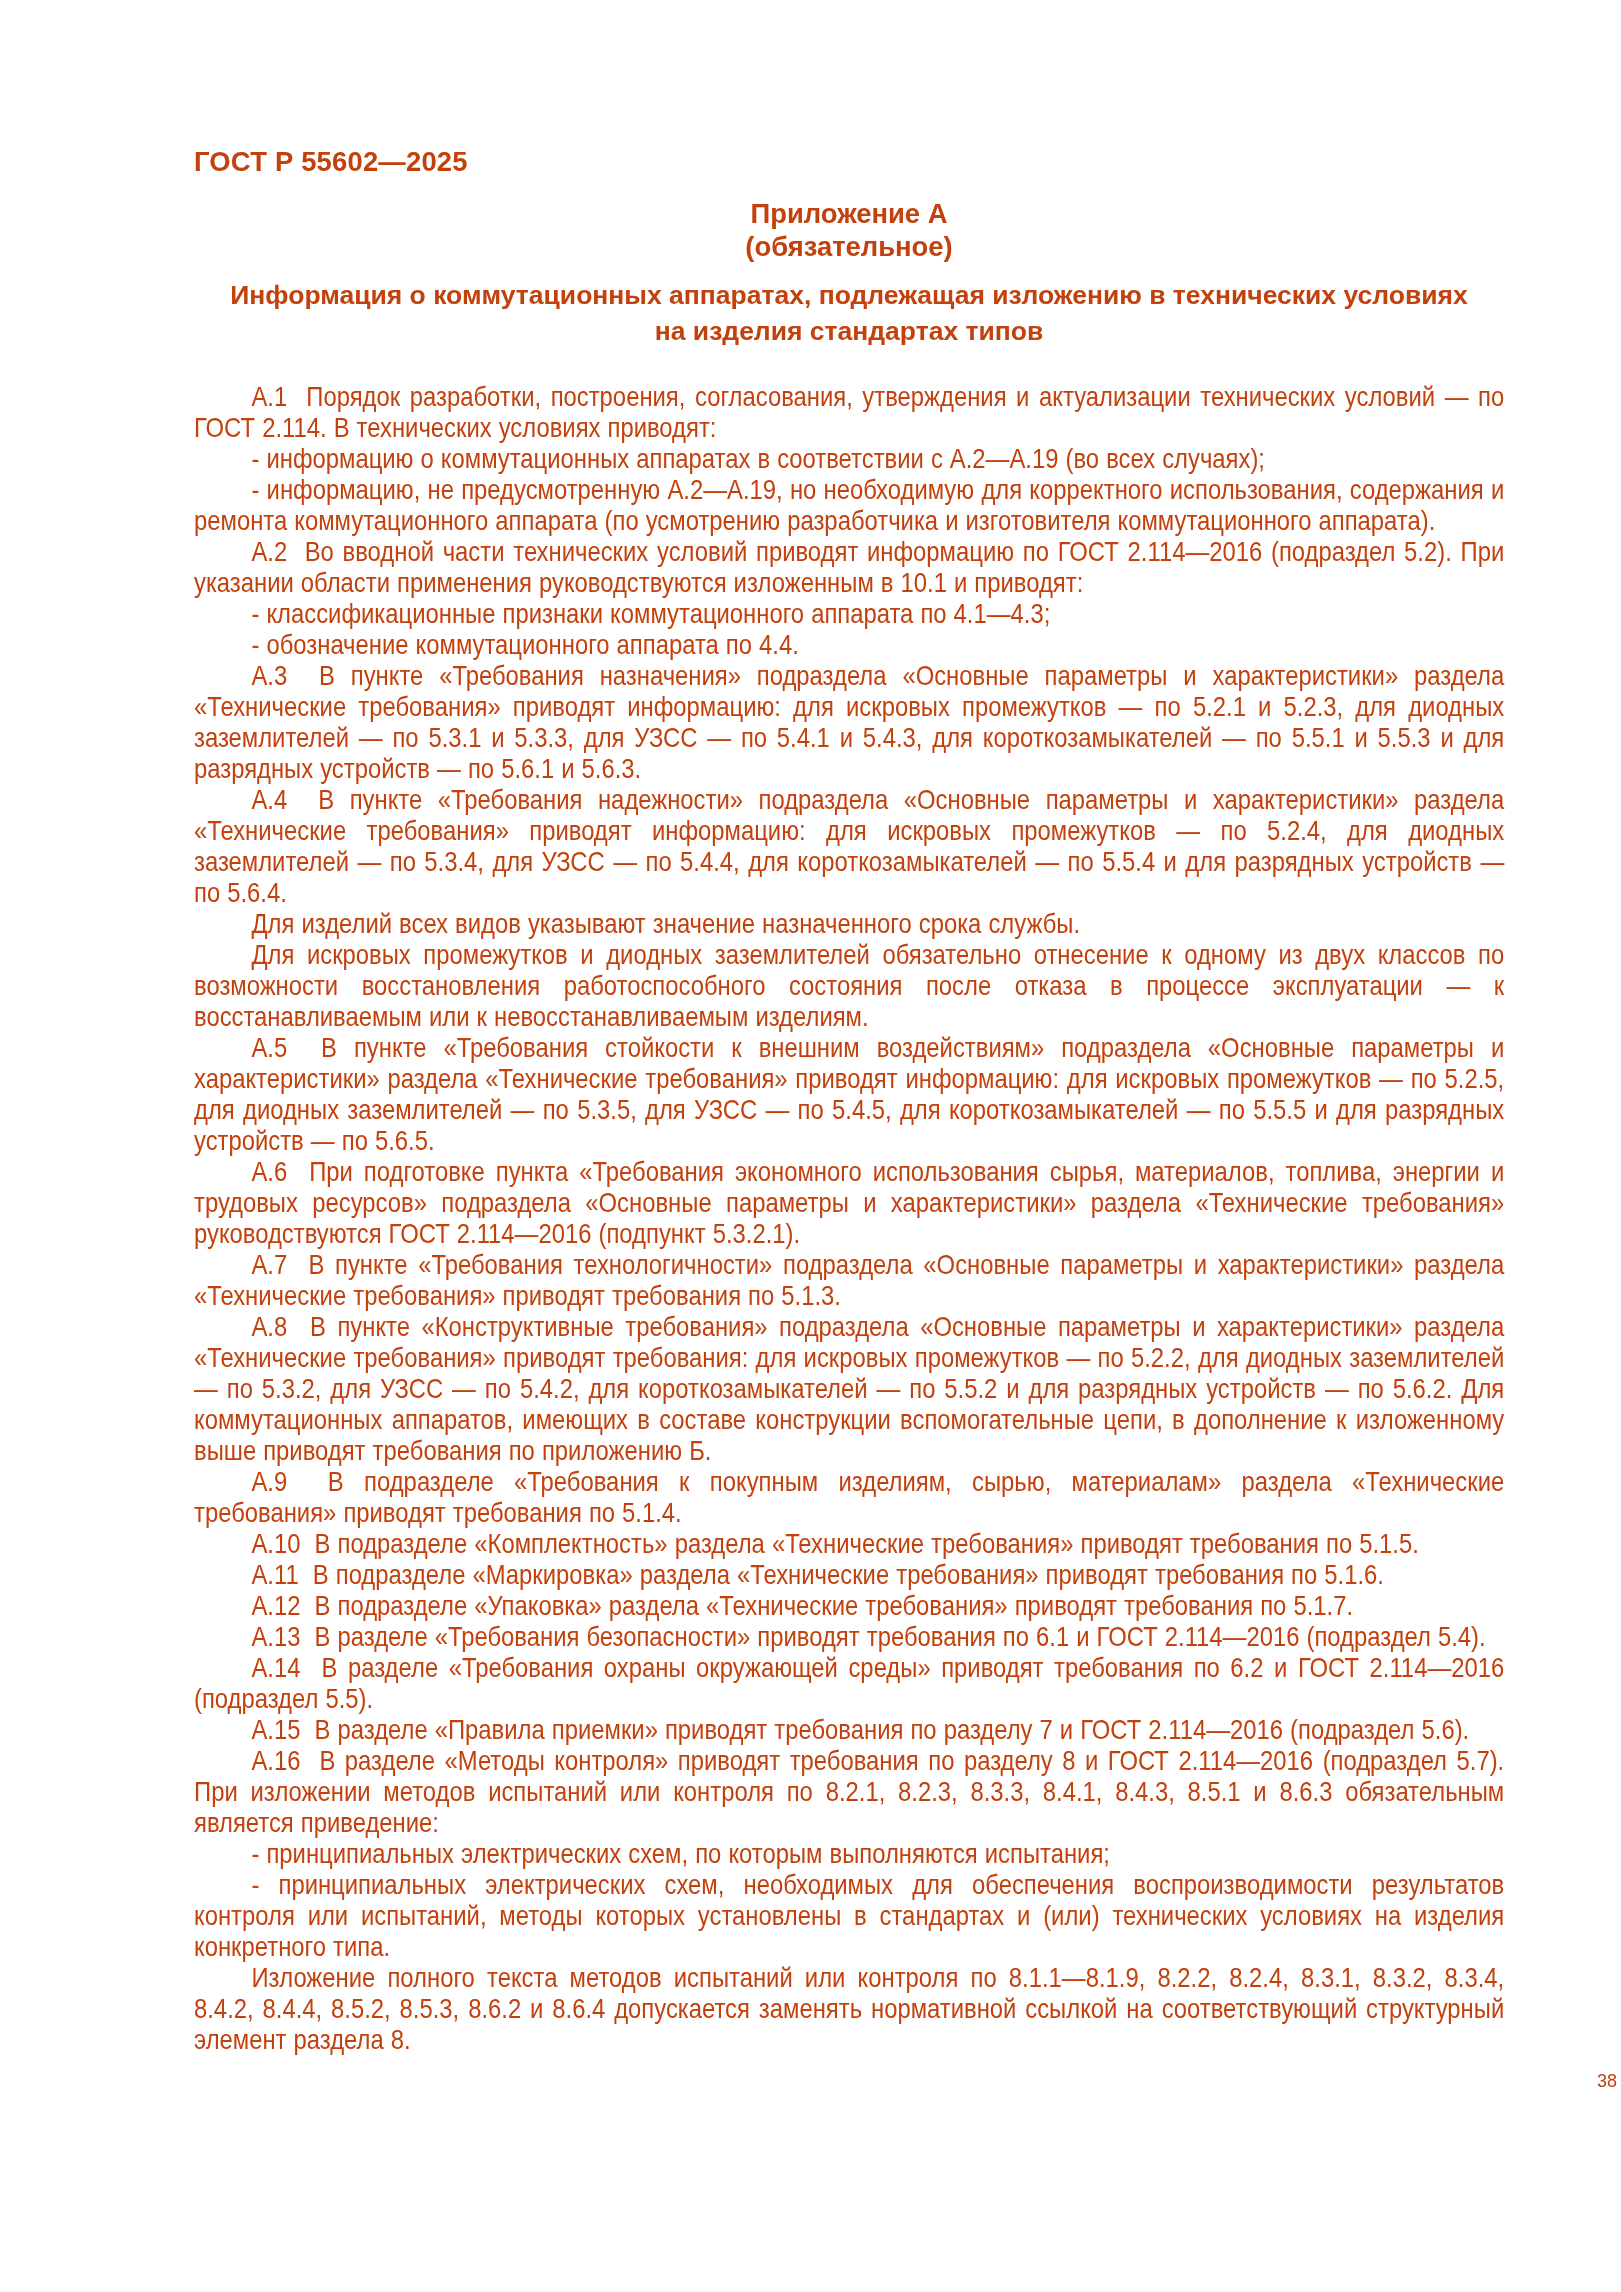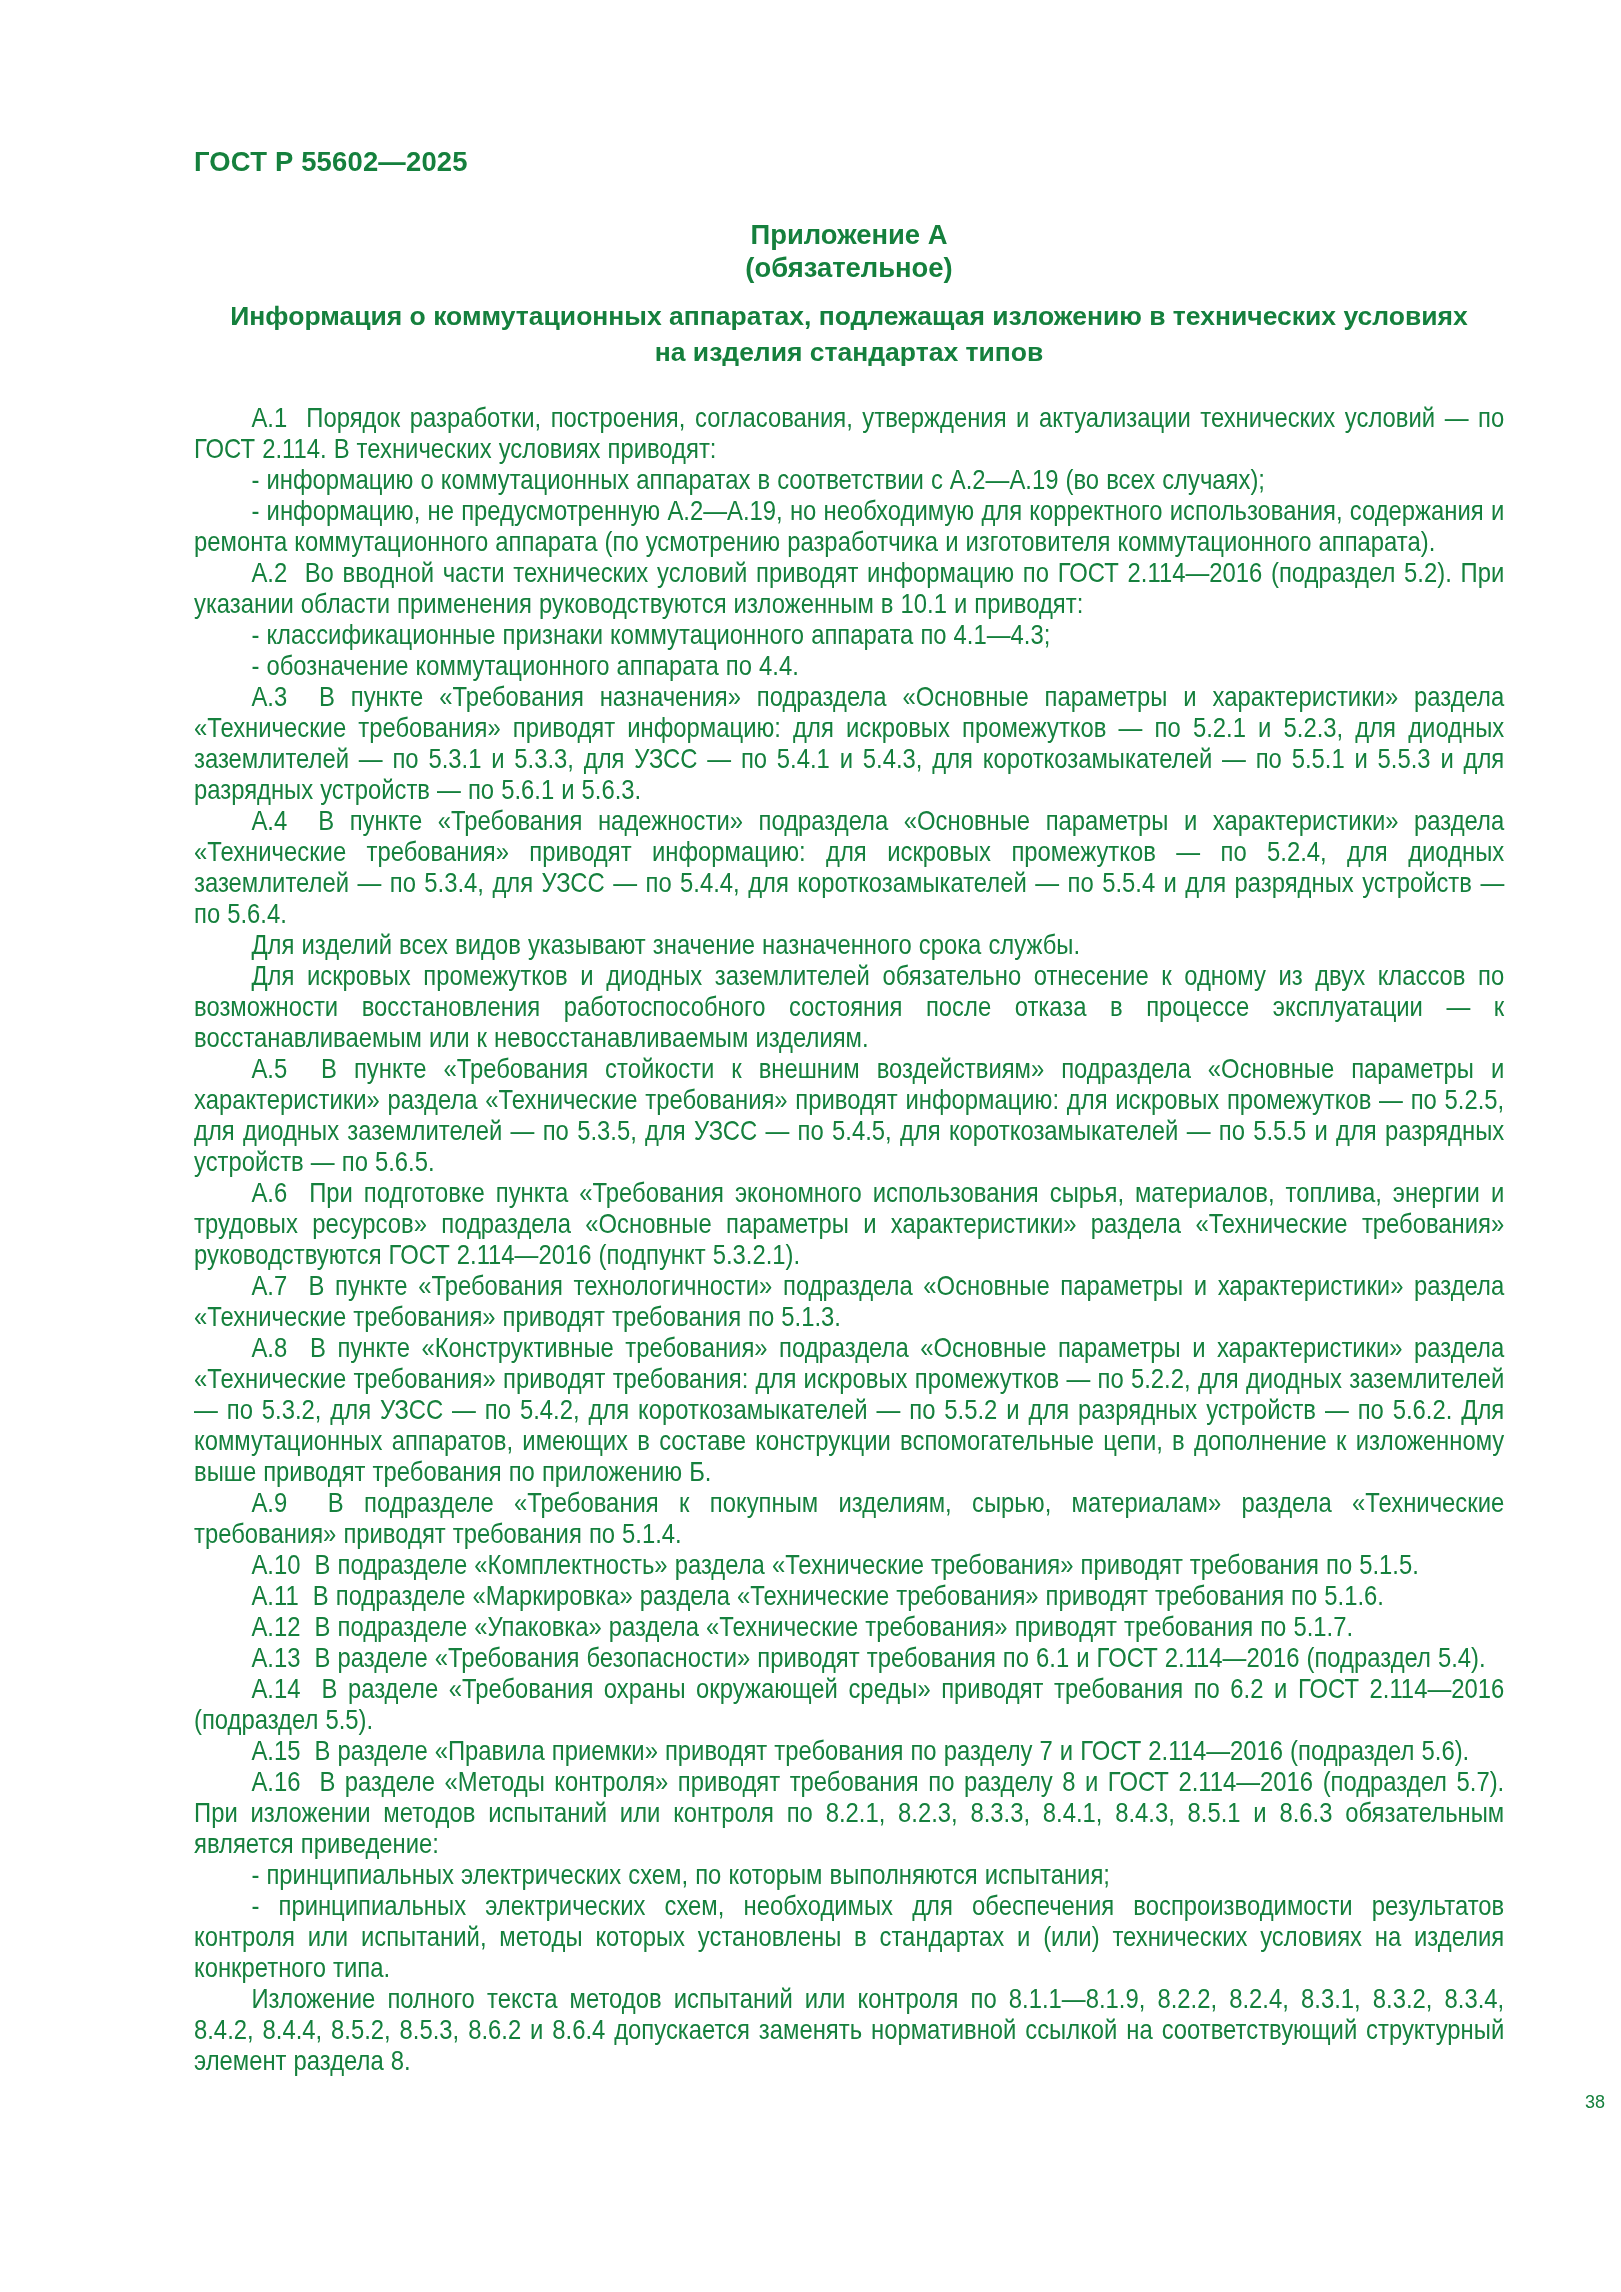--- a/index.html
+++ b/index.html
@@ -6,34 +6,34 @@
     margin: 0;
     padding: 0;
     background: #e8e8e8;
   }
   .page {
     position: relative;
     width: 1621px;
     height: 2293px;
     background: #ffffff;
     box-sizing: border-box;
-    padding: 145px 16px 0 194px;
+    padding: 145px 4px 0 194px;
     font-family: "Liberation Sans", sans-serif;
-    color: #15803d;
+    color: #c2410c;
     overflow: hidden;
   }
   .doc-number {
     width: 1310px;
     font-size: 27.4px;
     font-weight: bold;
     line-height: 33px;
     letter-spacing: 0.2px;
   }
   .annex-head {
-    margin-top: 40px;
+    margin-top: 19px;
     width: 1310px;
     text-align: center;
     font-size: 27.4px;
     font-weight: bold;
     line-height: 33px;
   }
   .doc-title {
     margin-top: 14px;
     width: 1310px;
     text-align: center;

